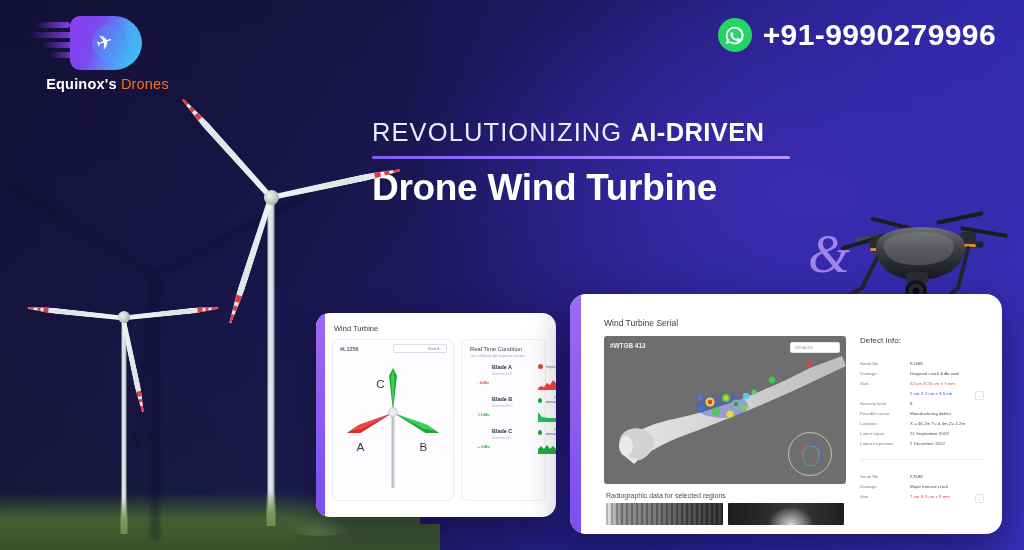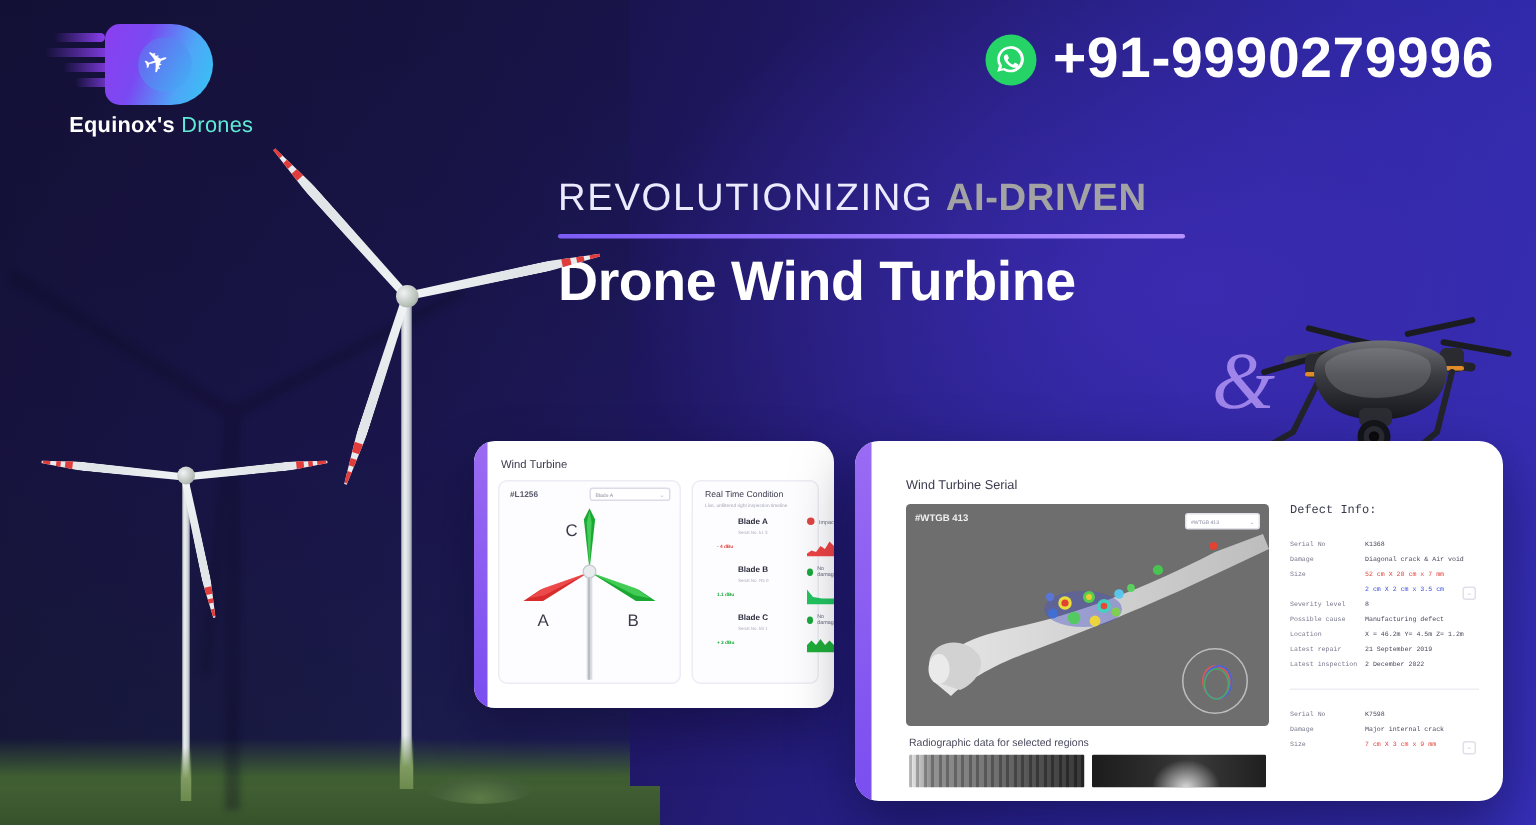--- a/index.html
+++ b/index.html
@@ -105,41 +105,41 @@
   }
   .speed-lines{ position:absolute; left:0; top:10px; width:52px; height:44px; }
   .speed-lines i{
     display:block; position:absolute; height:6px; border-radius:3px;
     background:linear-gradient(90deg, rgba(139,63,240,0) 0%, #8b3ff0 100%);
   }
   .logo-text{
     margin-top:2px; color:#fff; font-size:14.5px; letter-spacing:.2px; text-align:center;
   }
   .logo-text b{ font-weight:700; }
-  .logo-text span{ font-weight:400; color:#5eead4; }
+  .logo-text span{ font-weight:400; color:#f97316; }
 
   
   .phone-bar{
     position:absolute; right:28px; top:18px; display:flex; align-items:center; gap:11px;
   }
   .wa-icon{
     width:34px; height:34px; border-radius:50%;
     background:#25d366; position:relative; display:flex; align-items:center; justify-content:center;
   }
   .wa-icon svg{ width:21px; height:21px; display:block; }
   .phone-num{
-    color:#ffffff; font-size:38px; font-weight:700; letter-spacing:.4px;
+    color:#ffffff; font-size:30px; font-weight:700; letter-spacing:.4px;
   }
 
   
   .headline{ position:absolute; left:372px; top:118px; width:470px; }
   .kicker{
     color:#eceaff; font-size:25.5px; letter-spacing:1.1px; font-weight:300; white-space:nowrap;
   }
-  .kicker b{ font-weight:800; color:#a3a3a3; letter-spacing:.4px; }
+  .kicker b{ font-weight:800; color:#ffffff; letter-spacing:.4px; }
   .rule{
     margin:9px 0 10px 0; height:3px; width:418px;
     background:linear-gradient(90deg,#7d5cf6 0%, #a07bff 60%, #b693ff 100%);
     border-radius:2px;
   }
   .title1{
     color:#ffffff; font-size:37px; font-weight:800; letter-spacing:-.3px; line-height:1.05;
     white-space:nowrap;
   }
   .amp{
@@ -151,24 +151,25 @@
     margin-top:4px; color:#ffffff; font-size:37px; font-weight:500; font-style:italic;
     letter-spacing:-.2px; text-align:right; white-space:nowrap;
   }
 
   
   .drone{ position:absolute; left:818px; top:196px; width:200px; height:118px; }
   .drone svg{ width:100%; height:100%; display:block; }
 
   
   .card-left{
-    position:absolute; left:316px; top:294px; width:240px; height:178px;
+    position:absolute; left:316px; top:313px; width:240px; height:204px;
     background:#ffffff; border-radius:14px;
     box-shadow:0 14px 34px rgba(10,6,40,.45);
     overflow:hidden;
+    text-align:right;
   }
   .card-left:before{
     content:""; position:absolute; left:0; top:0; width:9px; height:100%;
     background:linear-gradient(180deg,#9b6bf2,#7a4ef0);
   }
   .cl-title{ position:absolute; left:18px; top:11px; font-size:7.5px; color:#3b3b4d; }
   .cl-body{ position:absolute; left:16px; top:26px; right:10px; bottom:16px; display:flex; gap:7px; }
   .panel{
     background:#fdfdff; border:1px solid #ececf4; border-radius:6px; position:relative;
   }
@@ -236,21 +237,21 @@
     background:
       repeating-linear-gradient(90deg, rgba(0,0,0,.22) 0 2px, rgba(255,255,255,.06) 2px 5px),
       linear-gradient(90deg,#efefef 0%, #8d8d8d 12%, #6e6e6e 45%, #4a4a4a 70%, #2c2c2c 100%);
   }
   .strip.s2{
     background:
       radial-gradient(ellipse 28% 120% at 54% 100%, #d8d8d8 0%, rgba(216,216,216,0) 70%),
       linear-gradient(90deg,#1c1c1c 0%, #2a2a2a 30%, #3a3a3a 58%, #1f1f1f 100%);
   }
 
-  .defect-pane{ position:absolute; left:290px; top:42px; right:16px; bottom:10px;font-family:Liberation Mono, monospace; }
+  .defect-pane{ position:absolute; left:290px; top:42px; right:16px; bottom:10px; }
   .dp-title{ font-size:8px; color:#3b3b4d; margin-bottom:14px; }
   .dp-card{ border-bottom:1px solid #ededf3; padding-bottom:10px; margin-bottom:12px; position:relative; }
   .dp-row{ display:flex; font-size:4.4px; color:#7a7a8e; line-height:1.55; padding:1.6px 0; }
   .dp-row .k{ width:50px; flex:none; }
   .dp-row .v{ flex:1; color:#4a4a5e; }
   .dp-row .v.red{ color:#e0453f; }
   .dp-row .v.blue{ color:#3a4fd8; }
   .dp-expand{
     position:absolute; right:2px; width:9px; height:9px; border:1px solid #dfe0ea;
     border-radius:2px; color:#b6b7c6; font-size:5px; line-height:8px; text-align:center;

